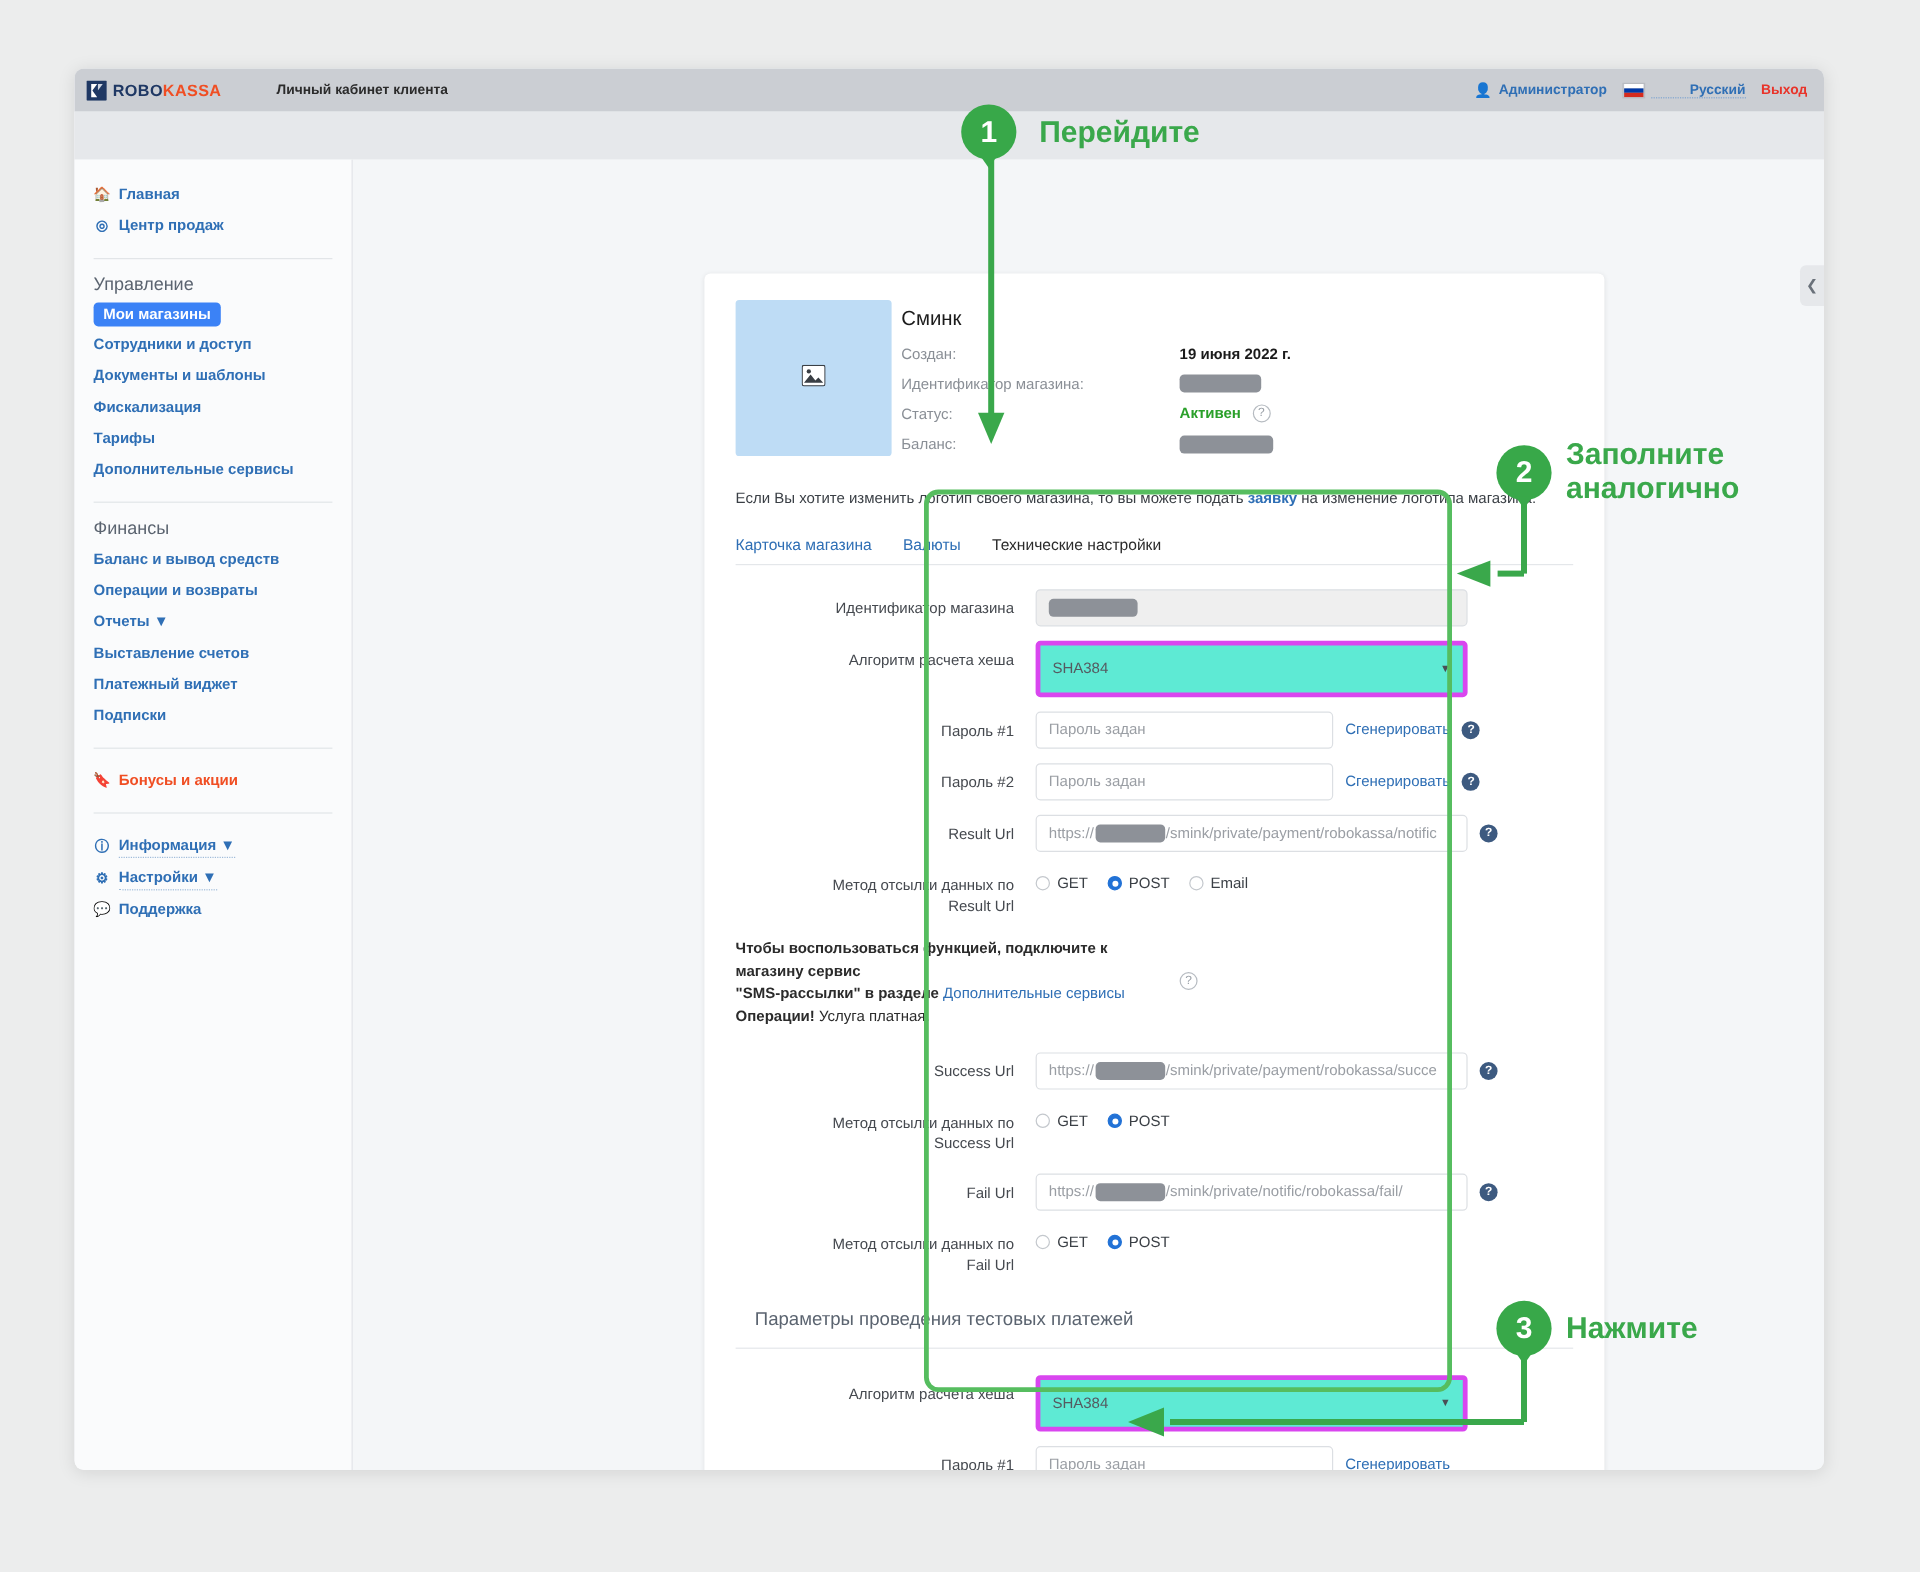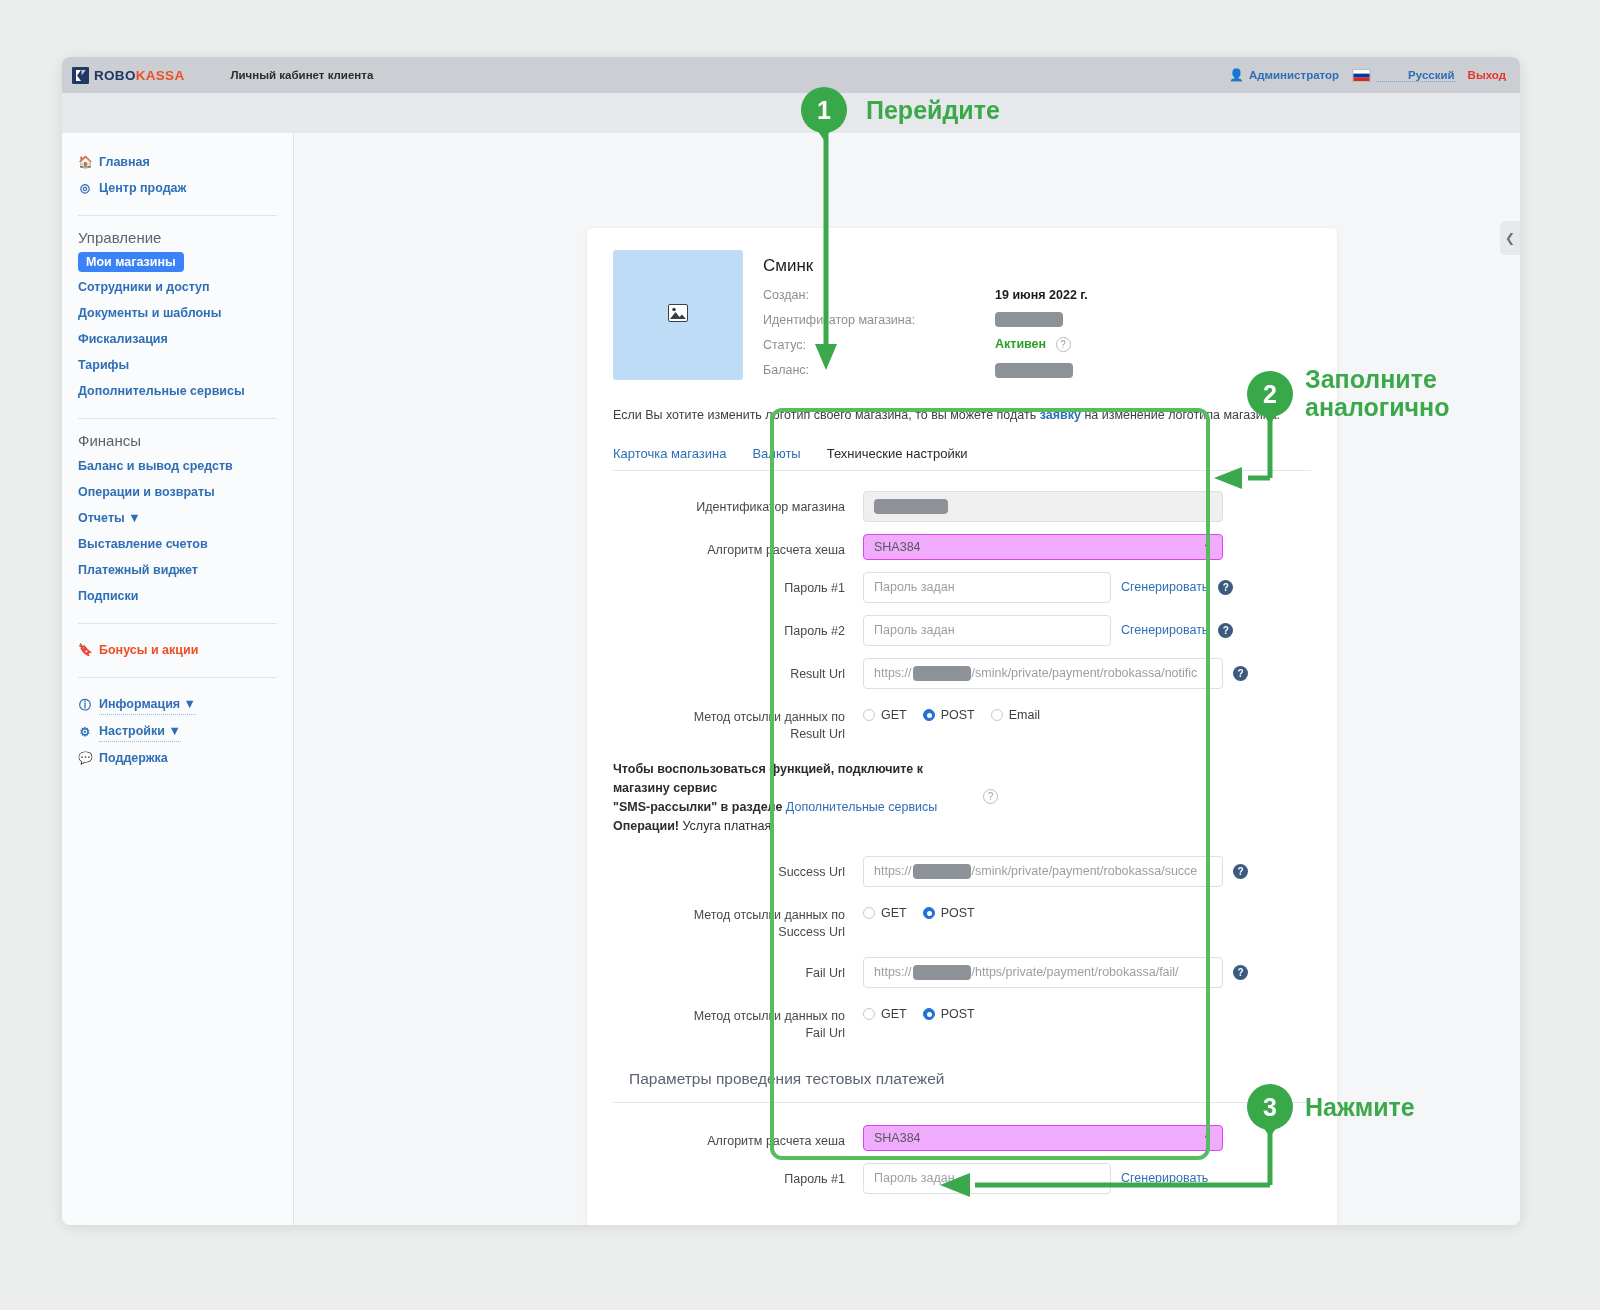--- a/index.html
+++ b/index.html
@@ -93,21 +93,21 @@
   .side-dotted { border-bottom: 1px dotted #9fbbd9; }
 
   
   .card {
     position: absolute; left: 293px; top: 95px;
     width: 750px; background: #ffffff;
     border-radius: 5px; box-shadow: 0 1px 4px rgba(0,0,0,.08);
     padding: 22px 26px 22px 26px;
   }
 
-  .shop-head { display: flex; gap: 20px; }
+  .shop-head { display: flex; gap: 8px; }
   .shop-logo {
     width: 130px; height: 130px; background: #bedcf5; border-radius: 3px;
     display:flex; align-items:center; justify-content:center;
   }
   .shop-info { flex: 1; padding-top: 6px; }
   .shop-name { font-size: 17px; color: #1b1b1b; margin-bottom: 12px; }
   .info-row { display: flex; font-size: 12.5px; margin-bottom: 10px; align-items:center; }
   .info-label { width: 232px; color: #8a8f96; }
   .info-value { font-weight: bold; color: #1b1b1b; }
   .redact { display:inline-block; background:#8d9198; border-radius:4px; height:15px; vertical-align:middle; }
@@ -136,22 +136,22 @@
   .fctl { flex: 1; display: flex; align-items: center; gap: 10px; }
   .inp {
     height: 31px; border: 1px solid #dcdfe3; border-radius: 4px;
     background: #fff; font-size: 12.5px; color: #9a9ea4;
     padding: 0 10px; display: flex; align-items: center;
   }
   .inp.wide { width: 360px; }
   .inp.ro { width: 360px; background: #efefef; }
   .inp.mid { width: 248px; }
   .sel {
-    width: 360px; height: 26px; border: 1px solid #d946ef; border-radius: 4px;
-    background: #f0abfc; font-size: 12.5px; color: #555a60;
+    width: 360px; height: 47px; border: 4px solid #d946ef; border-radius: 4px;
+    background: #5eead4; font-size: 12.5px; color: #555a60;
     padding: 0 10px; display: flex; align-items: center; justify-content: space-between;
   }
   .caret { color: #4a4f55; font-size: 9px; }
   .genlink { font-size: 12.5px; color: #2f6fb5; cursor:pointer; }
   .help {
     width: 15px; height: 15px; border-radius: 50%;
     background: #3d5a80; color: #fff; font-size: 10px; font-weight: bold;
     display:inline-flex; align-items:center; justify-content:center; flex:none;
   }
   .help.hollow {
@@ -472,21 +472,21 @@
                 </div>
               </div>
             </div>
 
             <div class="frow" style="margin-top:16px;">
               <div class="flabel">Fail Url</div>
               <div class="fctl">
                 <div class="inp wide">
                   <span>https://</span>
                   <span class="redact" style="width:58px;margin:0 1px;"></span>
-                  <span>/https/private/payment/robokassa/fail/</span>
+                  <span>/smink/private/notific/robokassa/fail/</span>
                 </div>
                 <span class="help">?</span>
               </div>
             </div>
 
             <div class="frow">
               <div class="flabel" style="white-space:pre-line">Метод отсылки данных по
 Fail Url</div>
               <div class="fctl">
                 <div class="radios">

